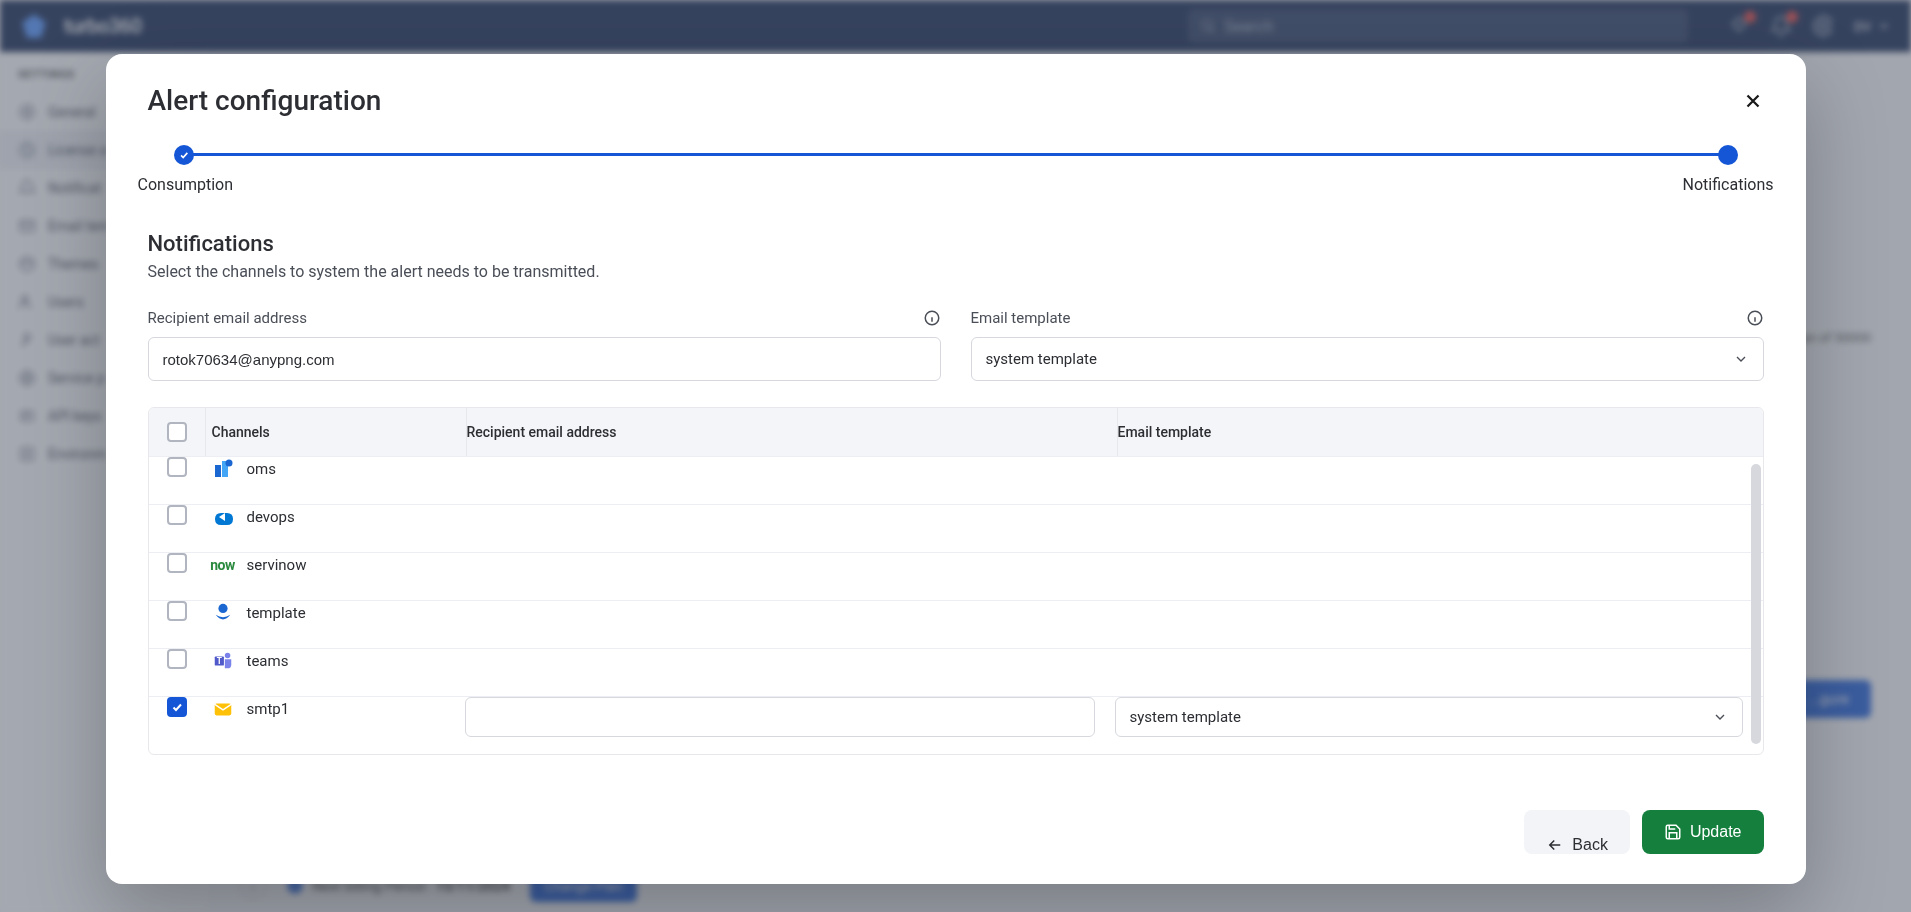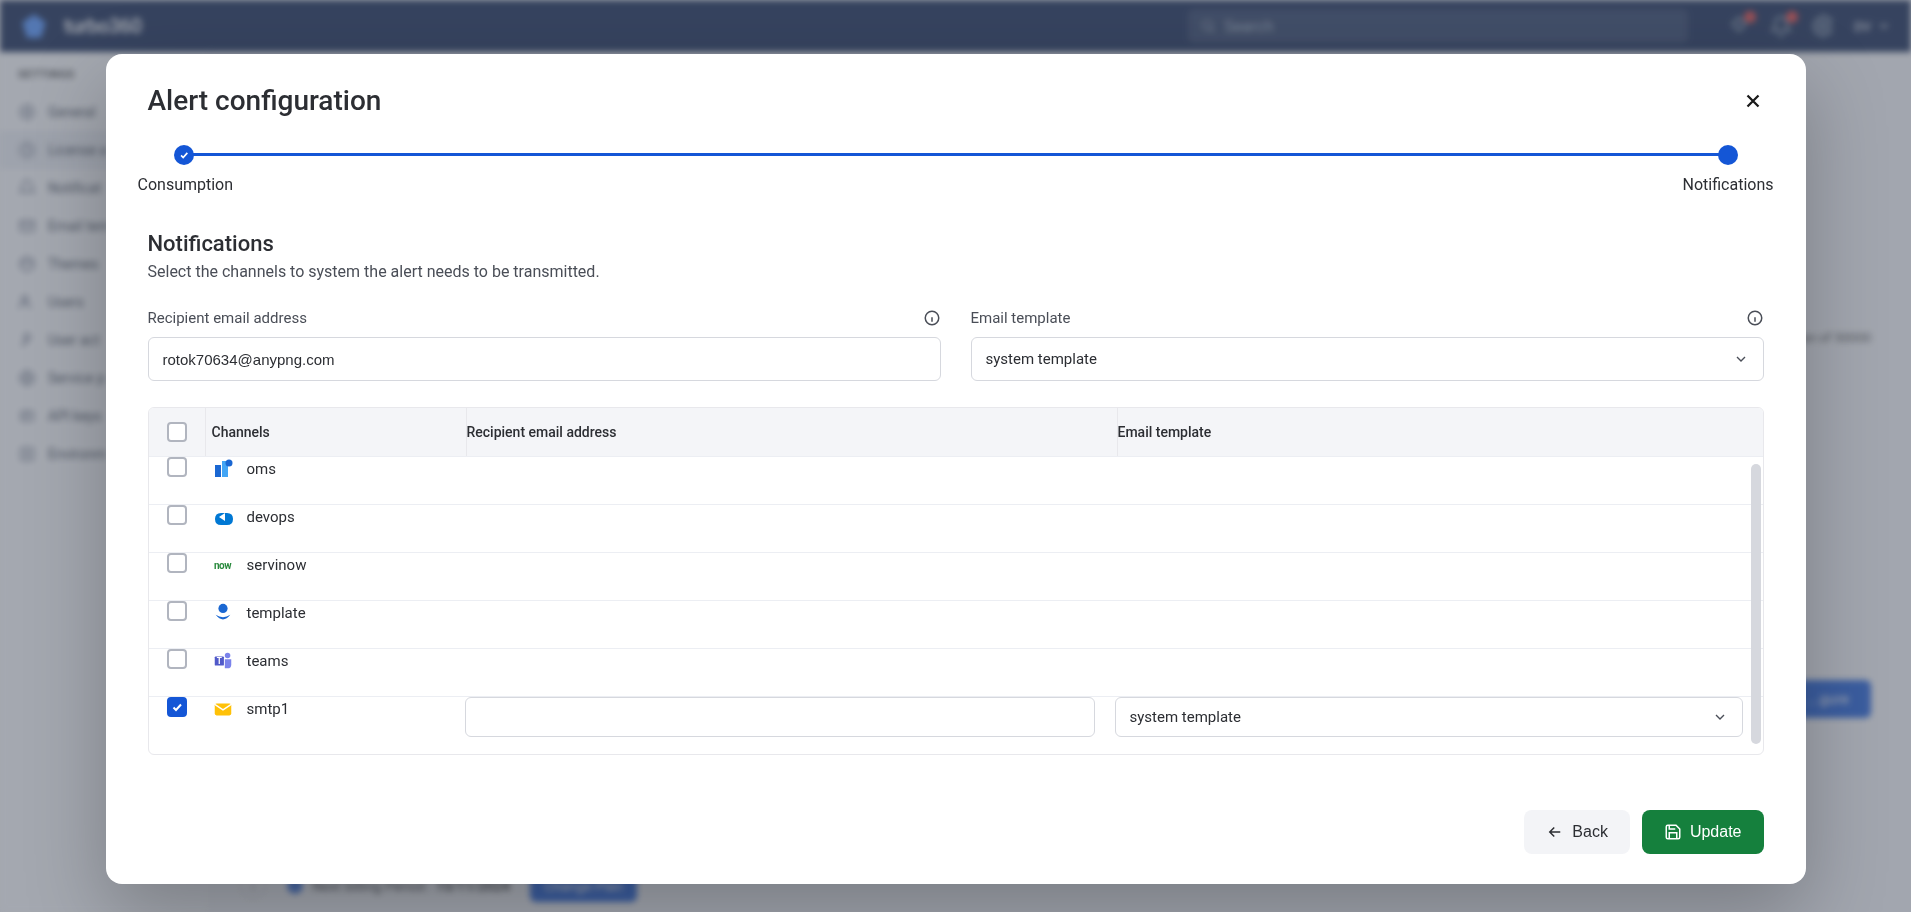--- a/index.html
+++ b/index.html
@@ -125,21 +125,21 @@
     .template-cell { flex:1; padding-right:20px; }
     .row .text-input { height:40px; width:100%; }
     .row .select-input { height:40px; width:100%; }
     .modal-foot {
       margin-top:auto; display:flex; justify-content:flex-end; gap:12px; padding-top: 26px;
     }
     .btn {
       height:44px; padding:0 22px; border-radius:8px; font-size:16px;
       display:flex; align-items:center; gap:8px; cursor:pointer; border:none;
     }
-    .btn-back { background:#f3f4f7; color:#2c2e33; }
+    .btn-back { background:#f3f4f7; color:#2c2e33;align-items:flex-end; }
     .btn-primary { background:#15803d; color:#fff; }
     svg { display:block; }
   </style>
 </head>
 <body>
 
 <div class="bg-app">
   <div class="topbar">
     <span class="logo-icon">
       <svg viewBox="0 0 24 24" width="28" height="28" fill="#4a8fff">
@@ -373,21 +373,21 @@
             </div>
             <div class="email-cell"></div>
             <div class="template-cell"></div>
           </div>
           <div class="row">
             <div class="col-check">
               <div class="checkbox"></div>
             </div>
             <div class="chan-cell">
               <span class="chan-icon">
-                <span style="font-size:10px;font-weight:700;color:#2a8a3e;letter-spacing:-0.5px;">now</span>
+                <span style="font-size:14px;font-weight:700;color:#2a8a3e;letter-spacing:-0.5px;">now</span>
               </span>
               <span>servinow</span>
             </div>
             <div class="email-cell"></div>
             <div class="template-cell"></div>
           </div>
           <div class="row">
             <div class="col-check">
               <div class="checkbox"></div>
             </div>

